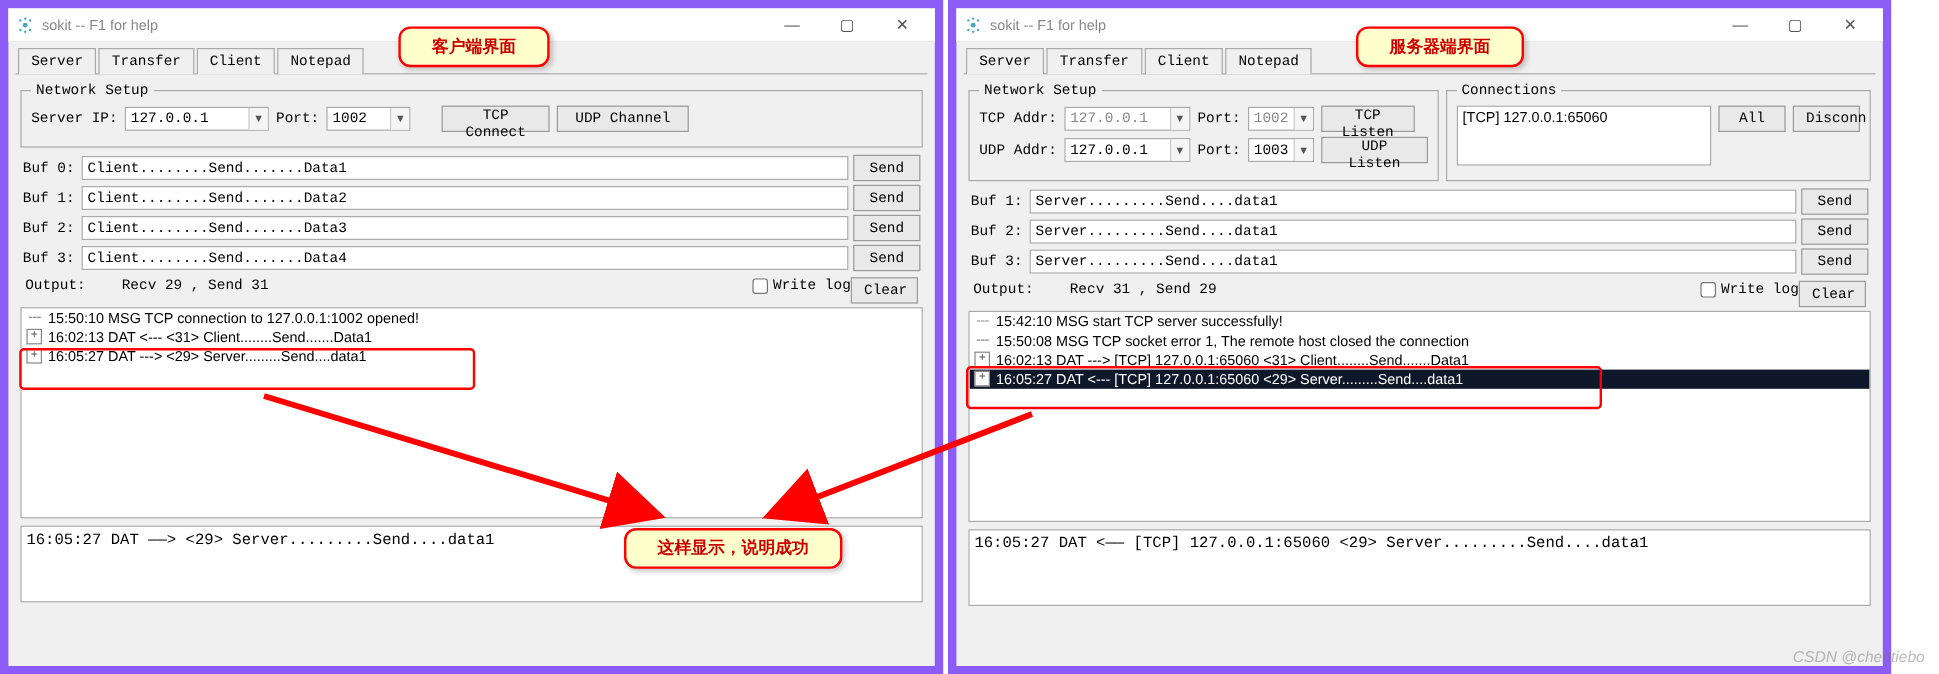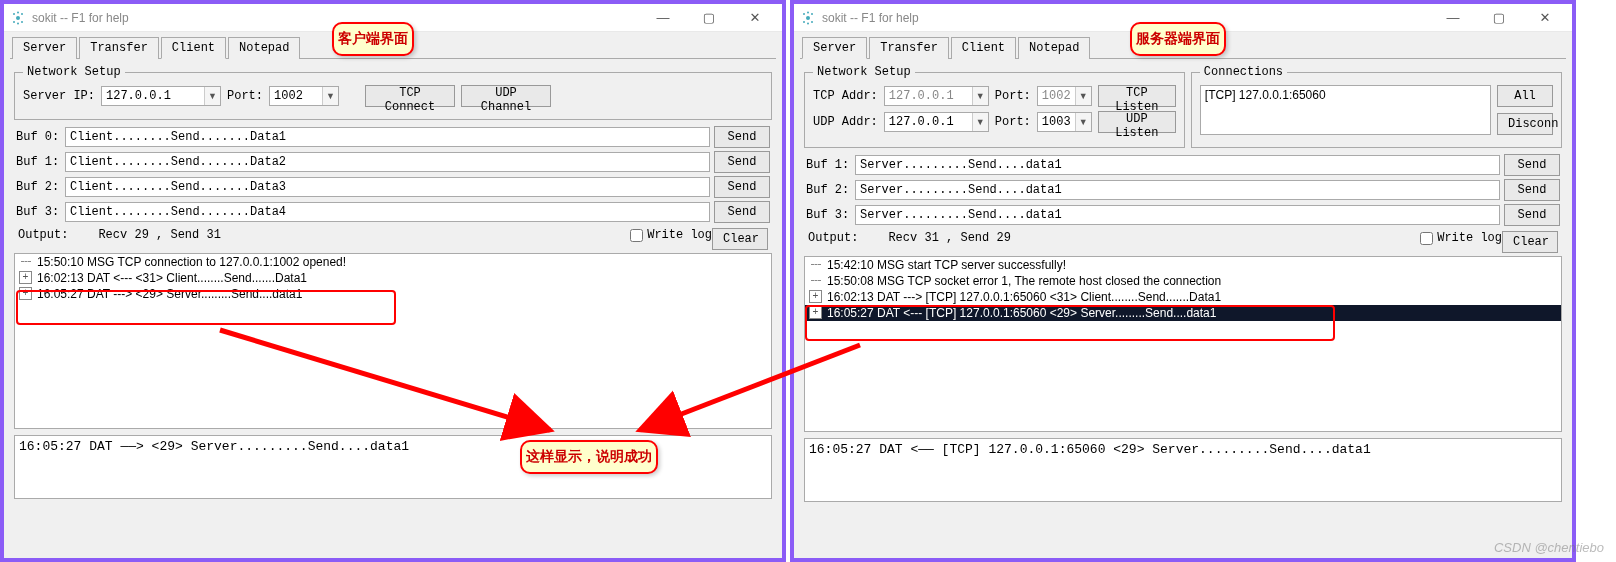--- a/index.html
+++ b/index.html
@@ -1,18 +1,18 @@
 <!DOCTYPE html>
 <html><head>
 <meta charset="utf-8">
 <style>
 * { box-sizing: border-box; }
 body { margin:0; padding:0; background:#fff; font-family:"SimSun","宋体",Arial,sans-serif; font-size:12px; color:#000; }
 .stage { position:relative; width:1616px; height:562px; }
-.pane { position:absolute; width:786px; height:562px; border:4px solid #8b5cf6; background:#f0f0f0; }
+.pane { position:absolute; width:786px; height:562px; border:7px solid #8b5cf6; background:#f0f0f0; }
 .pane.left { left:0; top:0; }
 .pane.right { left:790px; top:0; }
 .titlebar { height:28px; background:#fff; display:flex; align-items:center; padding:0 4px 0 6px; border-bottom:1px solid #e9e9e9; color:#888; }
 .titlebar .logo { width:16px; height:16px; margin-right:6px; display:flex; align-items:center; justify-content:center; }
 .titlebar .title { flex:1; font-size:12px; }
 .titlebar .wbtn { width:46px; height:26px; display:flex; align-items:center; justify-content:center; color:#555; font-size:13px; }
 .inner { position:relative; padding:4px 6px; height:calc(100% - 28px); }
 .tabs { display:flex; padding:0 2px; }
 .tab { padding:3px 10px; border:1px solid #aaa; border-bottom:none; margin-right:2px; background:#f0f0f0; font-family:"Courier New",monospace; font-size:12px; position:relative; top:1px;}
 .tab.active { background:#f0f0f0; border-bottom:1px solid #f0f0f0; z-index:2; }
@@ -35,21 +35,21 @@
 .chk { display:flex; align-items:center; gap:4px; font-family:"Courier New",monospace; }
 .chk input { margin:0; }
 .logbox { border:1px solid #aaa; background:#fff; height:176px; overflow:hidden; font-family:"Microsoft YaHei",Arial,sans-serif; font-size:12px; position:relative;}
 .logline { padding:0 4px 0 22px; position:relative; line-height:16px;}
 .logline.dashed:before { content:""; position:absolute; left:6px; top:7px; width:10px; height:0; border-top:1px dashed #888; }
 .logline.tree:before { content:"+"; position:absolute; left:4px; top:1px; width:11px; height:11px; border:1px solid #888; font-size:10px; line-height:9px; text-align:center; color:#555; background:#fff; }
 .logline.selected { background:#0f172a; color:#fff; }
 .bottombox { border:1px solid #aaa; background:#fff; height:64px; margin-top:6px; padding:3px 4px; font-family:"Courier New",monospace; font-size:13px; overflow:hidden;}
 .connlist { border:1px solid #aaa; background:#fff; height:50px; padding:2px 4px; font-family:"Microsoft YaHei",Arial; font-size:12px;}
 .redbox { position:absolute; border:2px solid red; border-radius:4px; pointer-events:none;}
-.callout { position:absolute; border:2px solid red; border-radius:10px; background:#ffffcc; padding:6px 4px; color:#c00; font-family:"SimSun",sans-serif; font-size:14px; font-weight:bold; box-shadow:2px 2px 4px rgba(0,0,0,0.2);}
+.callout { position:absolute; border:2px solid red; border-radius:10px; background:#ffffcc; padding:6px 26px; color:#c00; font-family:"SimSun",sans-serif; font-size:14px; font-weight:bold; box-shadow:2px 2px 4px rgba(0,0,0,0.2);}
 .watermark { position:absolute; right:12px; bottom:7px; color:rgba(120,120,120,0.5); font-style:italic; font-size:13px; }
 .toprow { display:flex; gap:6px;}
 svg.arrow { position:absolute; pointer-events:none;}
 </style>
 </head>
 <body>
 
 <div class="stage">
 
   <div class="pane left">
@@ -86,21 +86,21 @@
                 <input style="width: 120px;" value="127.0.0.1">
                 <span class="arrow">▼</span>
               </span>
             <span class="lbl">Port:</span>
             <span class="combo">
                 <input style="width: 70px;" value="1002">
                 <span class="arrow">▼</span>
               </span>
             <span style="width:14px"></span>
             <button class="btn" style="width:90px">TCP Connect</button>
-            <button class="btn" style="width:90px">UDP Channel</button>
+            <button class="btn" style="width:110px">UDP Channel</button>
           </div>
         </fieldset>
 
         <div class="bufrow">
           <span class="lbl">Buf 0:</span>
           <input value="Client........Send.......Data1" style="">
           <button class="btn">Send</button>
         </div>
         <div class="bufrow">
           <span class="lbl">Buf 1:</span>
@@ -186,30 +186,30 @@
               <span class="lbl">UDP Addr:</span>
               <span class="combo">
                   <input style="width: 105px;" value="127.0.0.1">
                   <span class="arrow">▼</span>
                 </span>
               <span class="lbl">Port:</span>
               <span class="combo">
                   <input style="width: 55px;" value="1003">
                   <span class="arrow">▼</span>
                 </span>
-              <button class="btn" style="width:78px">UDP Listen</button>
+              <button class="btn" style="width:89px">UDP Listen</button>
             </div>
           </fieldset>
           <fieldset style="flex:1">
             <legend>Connections</legend>
             <div class="row" style="align-items:flex-start">
               <div class="connlist" style="flex:1">
                 <div>[TCP] 127.0.0.1:65060</div>
               </div>
-              <div style="display:flex;flex-direction:column;gap:6px">
+              <div style="display:flex;flex-direction:row;gap:6px">
                 <button class="btn" style="width:56px">All</button>
                 <button class="btn" style="width:56px">Disconn</button>
               </div>
             </div>
           </fieldset>
         </div>
 
         <div class="bufrow">
           <span class="lbl">Buf 1:</span>
           <input value="Server.........Send....data1" style="">

